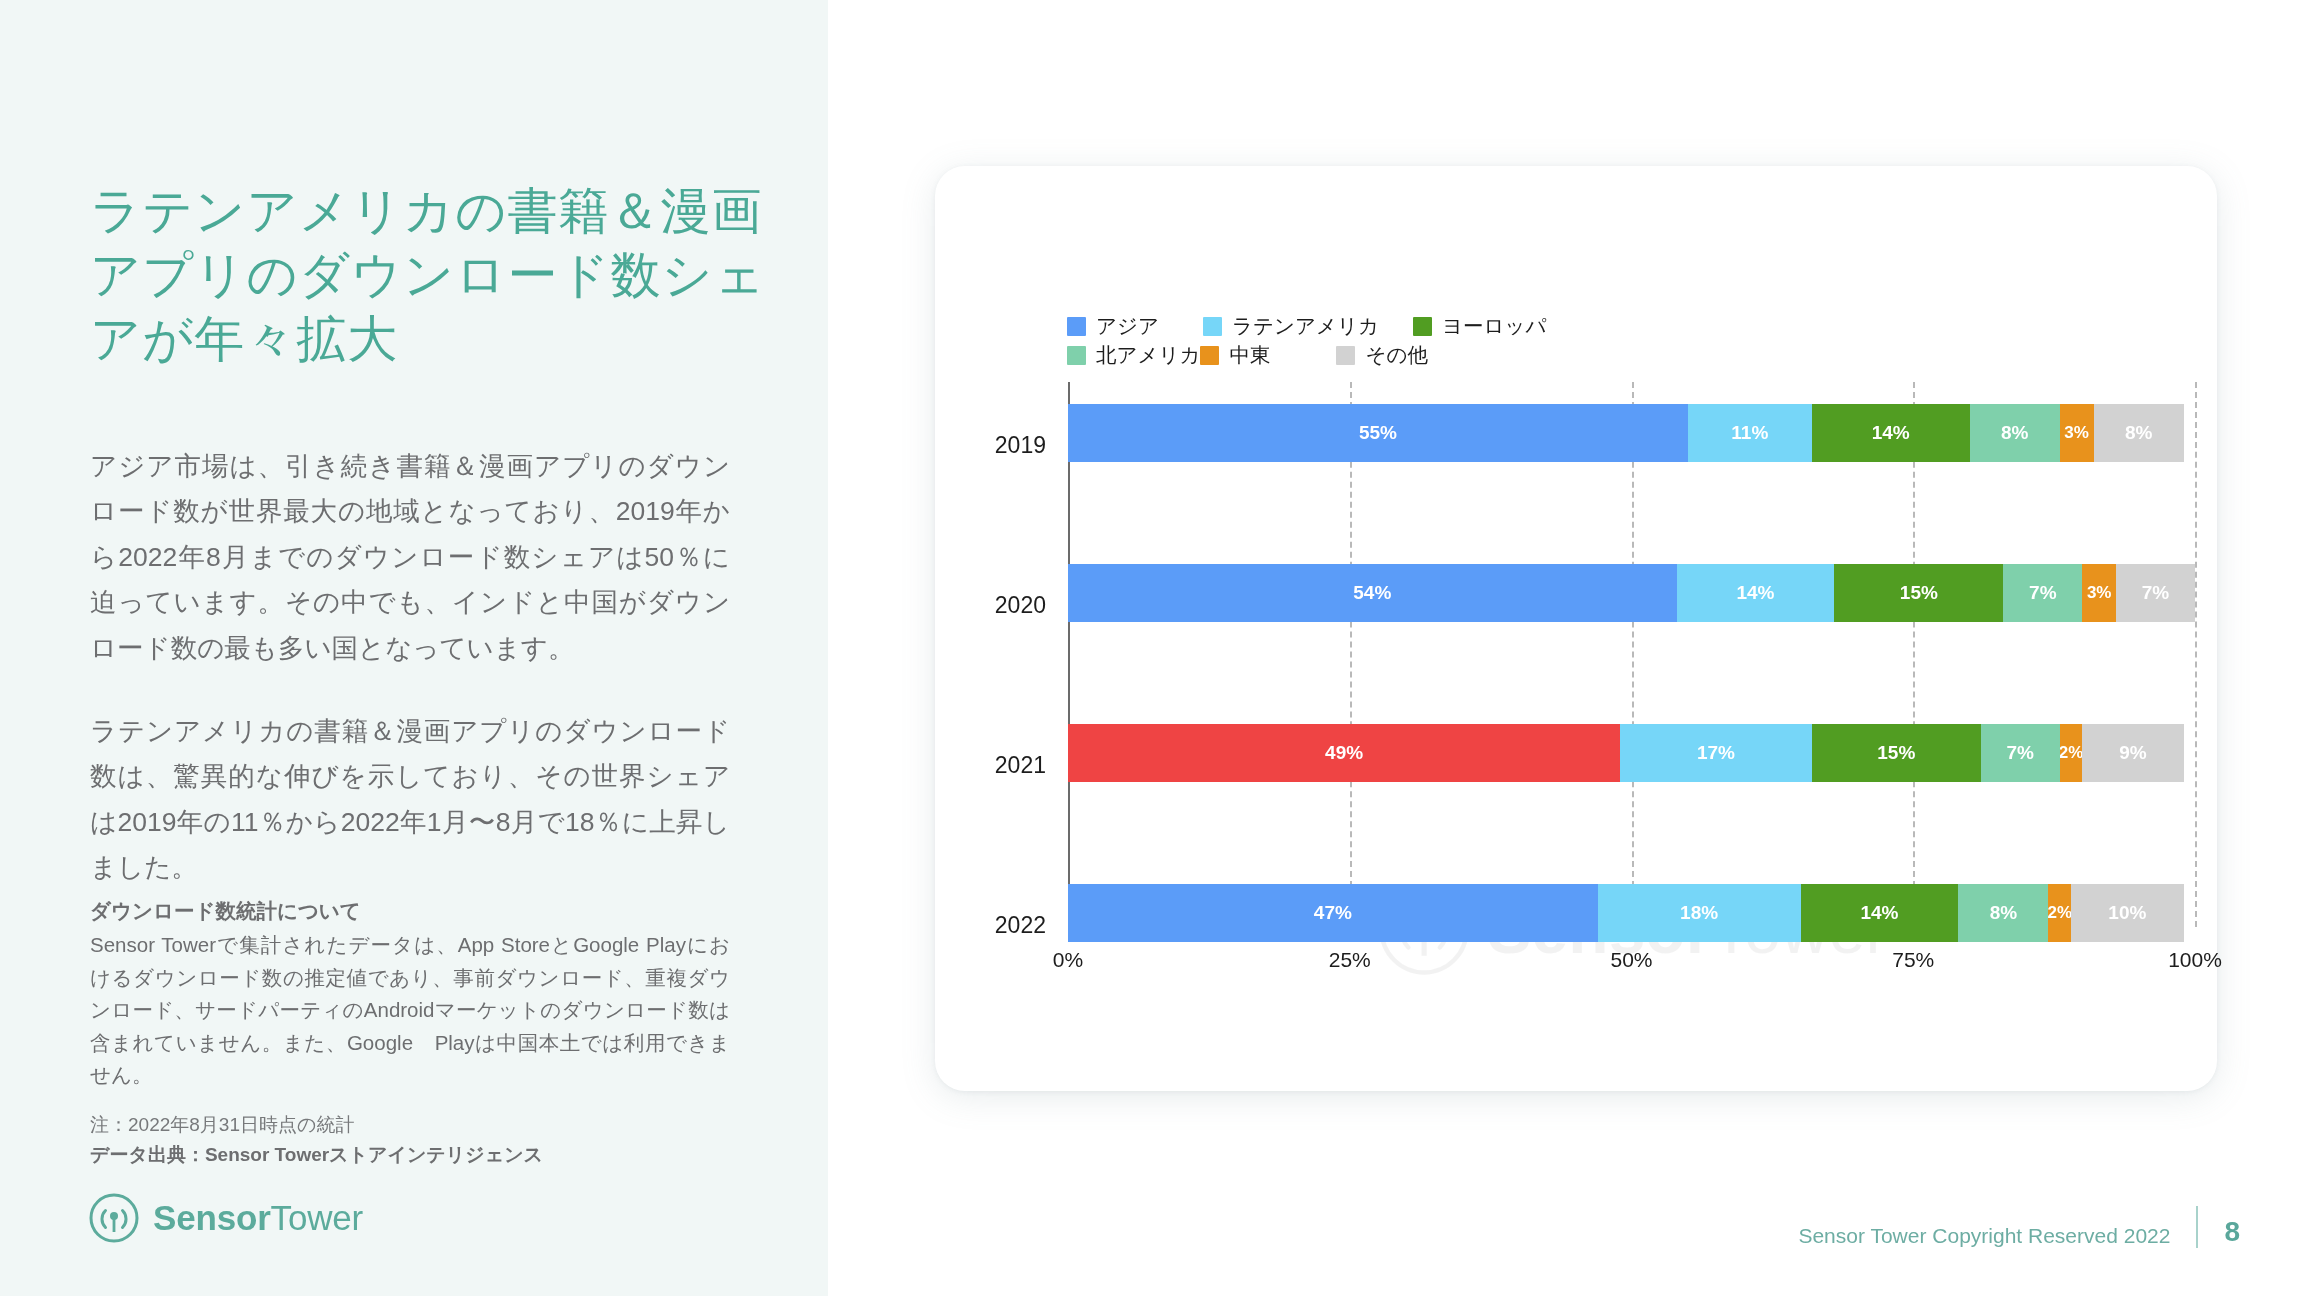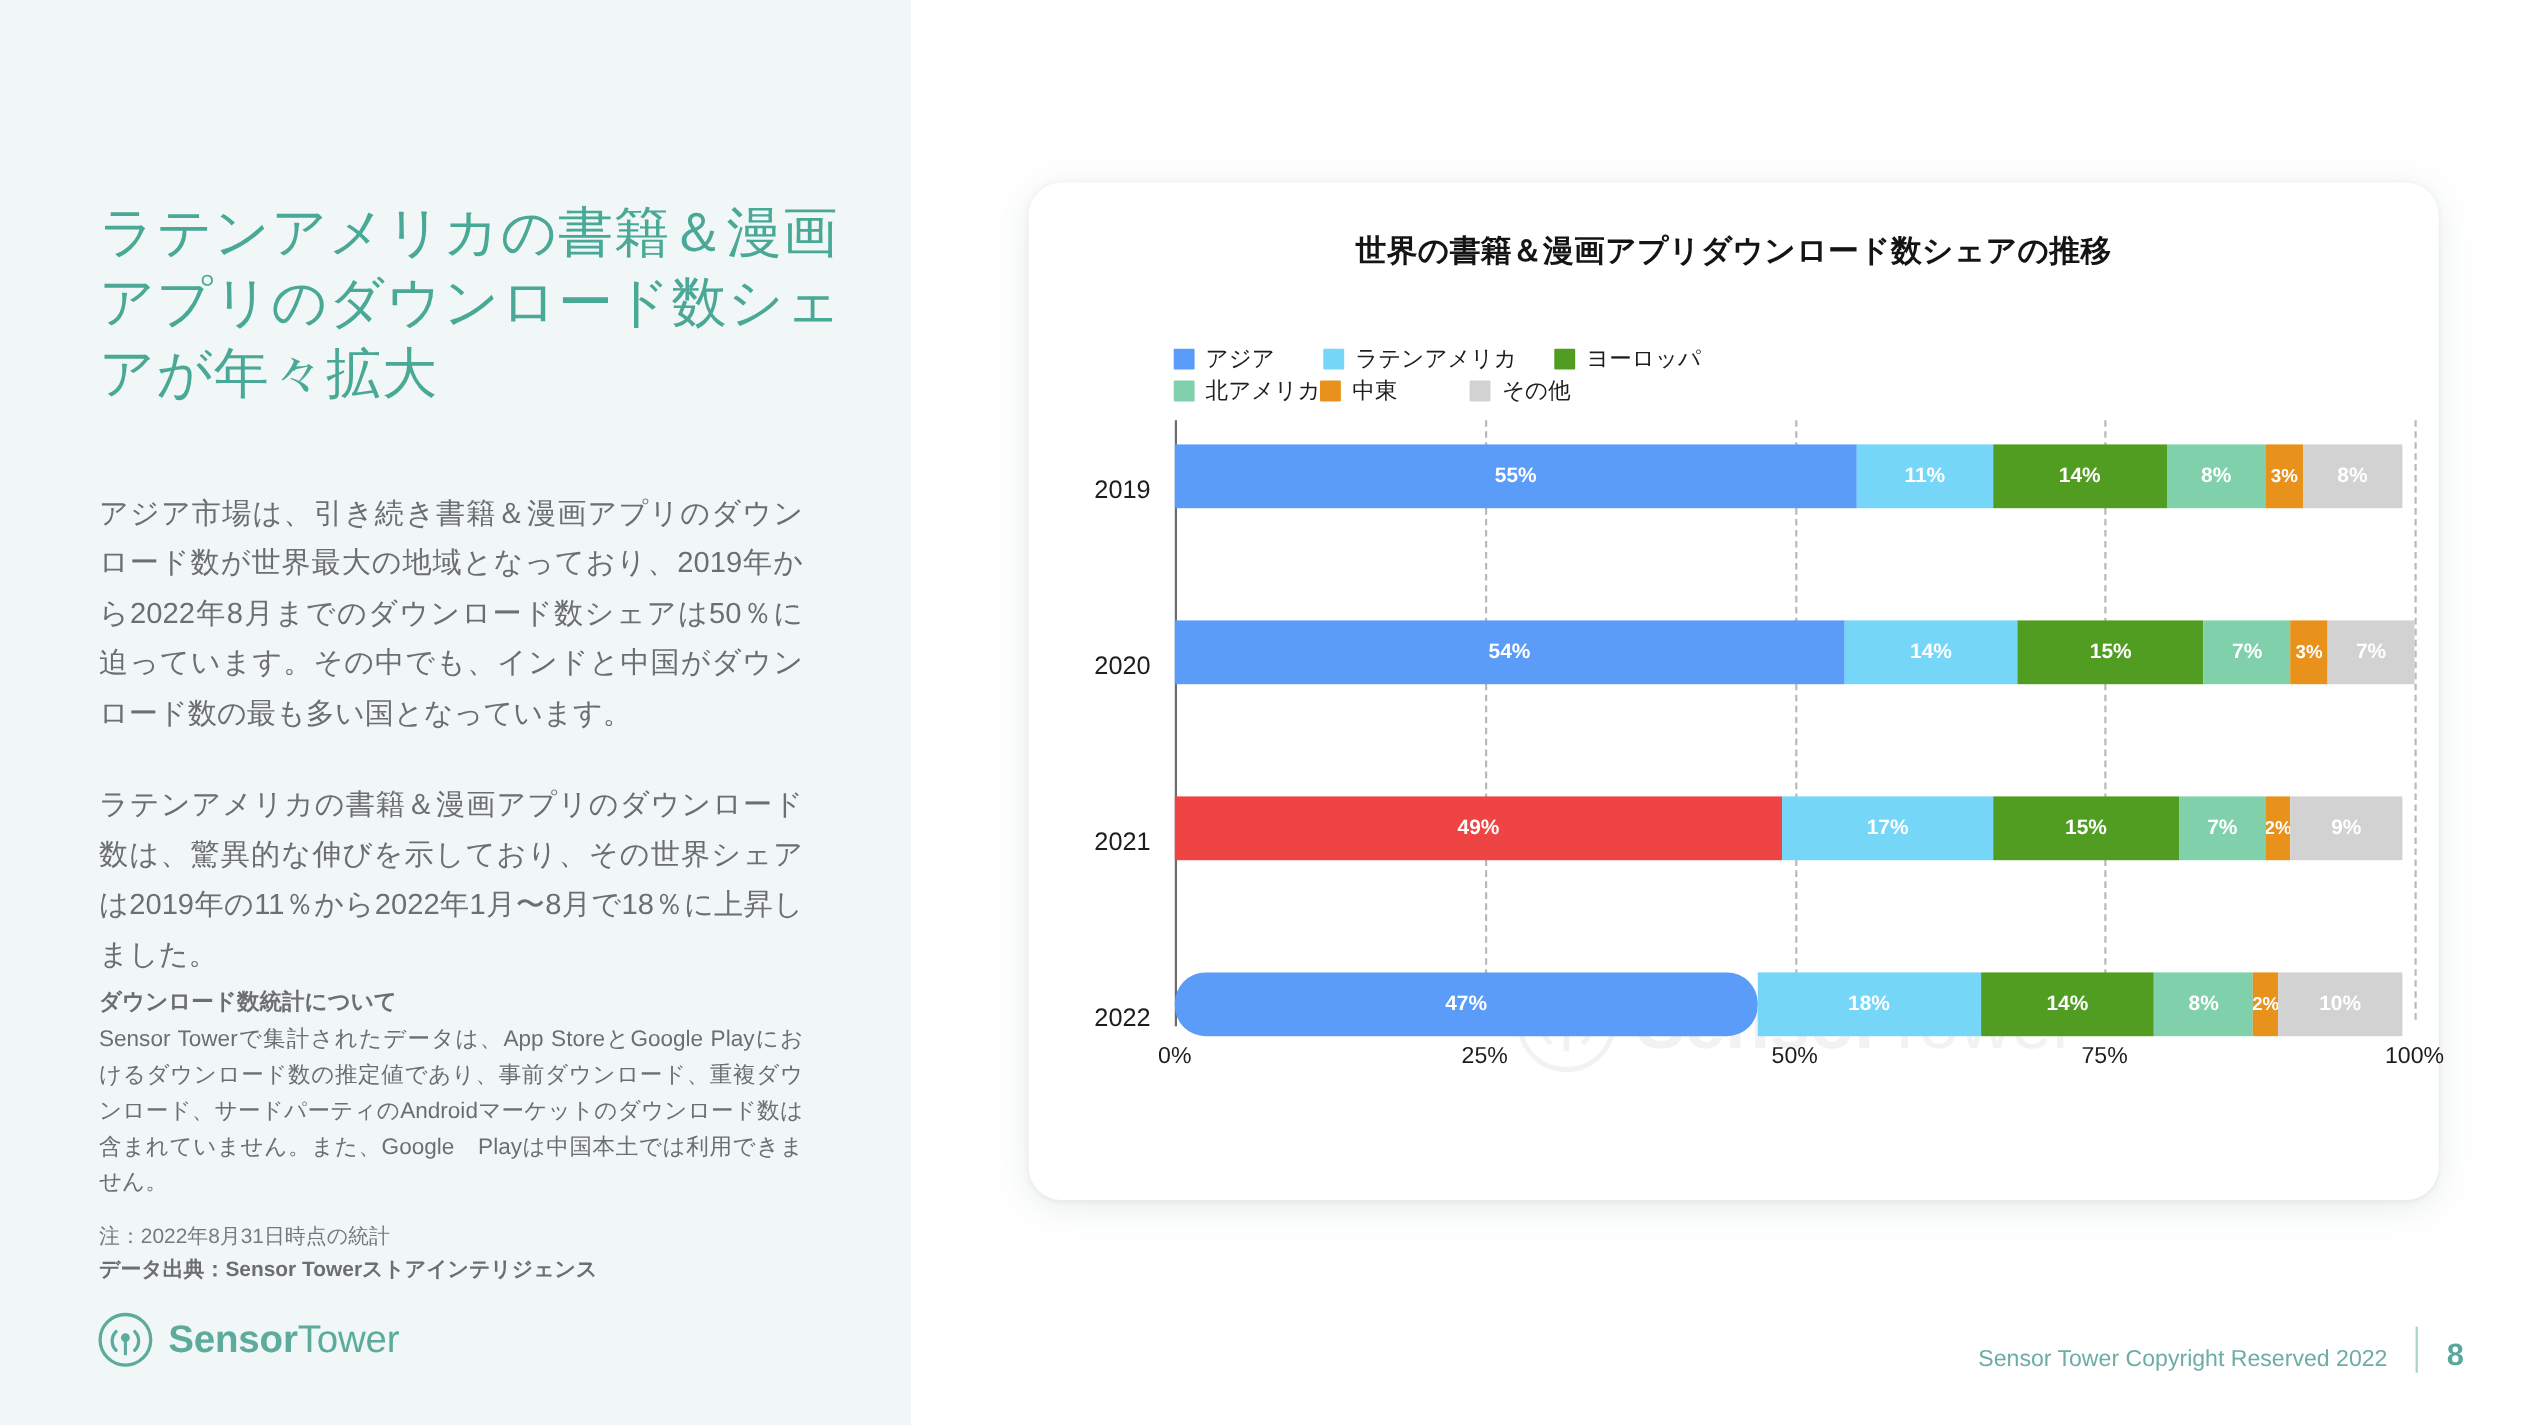--- a/index.html
+++ b/index.html
@@ -163,21 +163,20 @@
 </div>
 
 <div id="page-footer">
   <span>Sensor Tower Copyright Reserved 2022</span>
   <span id="footer-divider"></span>
   <span id="page-number">8</span>
 </div>
 
 <div id="chart-card">
 
-  <div id="chart-title">世界の書籍＆漫画アプリダウンロード数シェアの推移</div>
 
   <div id="chart-legend">
       <div class="legend-item lg-w1">
         <span class="legend-swatch" style="background: rgb(91, 156, 248);"></span>
         <span class="legend-label">アジア</span>
       </div>
       <div class="legend-item lg-w2">
         <span class="legend-swatch" style="background: rgb(118, 214, 248);"></span>
         <span class="legend-label">ラテンアメリカ</span>
       </div>
@@ -243,21 +242,21 @@
           <div class="row-label">2021</div>
           <div class="seg" style="background: #ef4444; width: 49%;">49%</div>
           <div class="seg" style="background: rgb(118, 214, 248); width: 17%;">17%</div>
           <div class="seg" style="background: rgb(81, 157, 34); width: 15%;">15%</div>
           <div class="seg" style="background: rgb(127, 208, 171); width: 7%;">7%</div>
           <div class="seg small" style="background: rgb(232, 146, 28); width: 2%;">2%</div>
           <div class="seg" style="background: rgb(210, 210, 210); width: 9%;">9%</div>
         </div>
         <div class="bar-row" style="top: 502px;">
           <div class="row-label">2022</div>
-          <div class="seg" style="background: rgb(91, 156, 248); width: 47%; border-radius: 28px;">47%</div>
+          <div class="seg" style="background: rgb(91, 156, 248); width: 47%;">47%</div>
           <div class="seg" style="background: rgb(118, 214, 248); width: 18%;">18%</div>
           <div class="seg" style="background: rgb(81, 157, 34); width: 14%;">14%</div>
           <div class="seg" style="background: rgb(127, 208, 171); width: 8%;">8%</div>
           <div class="seg small" style="background: rgb(232, 146, 28); width: 2%;">2%</div>
           <div class="seg" style="background: rgb(210, 210, 210); width: 10%;">10%</div>
         </div>
       </div>
     <div id="x-ticks">
         <div class="xtick" style="left: 0%;">0%</div>
         <div class="xtick" style="left: 25%;">25%</div>

